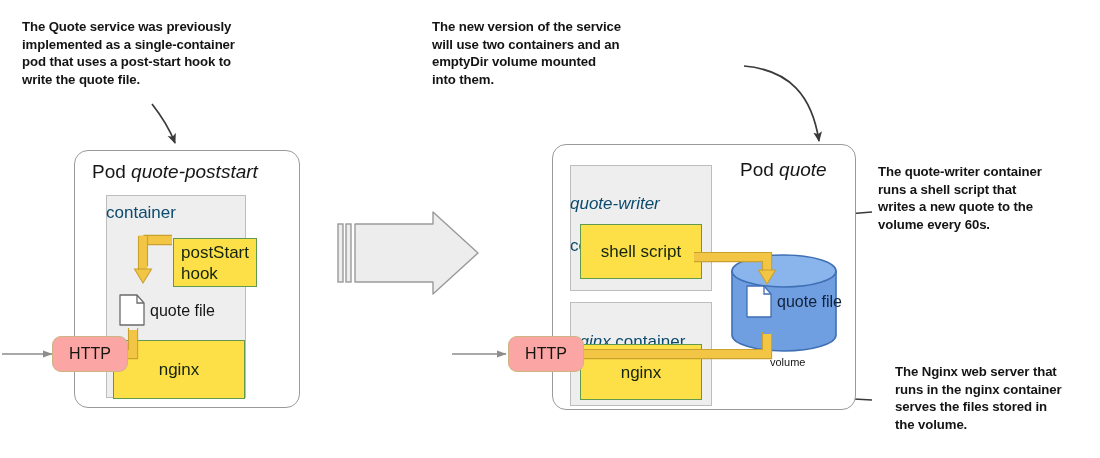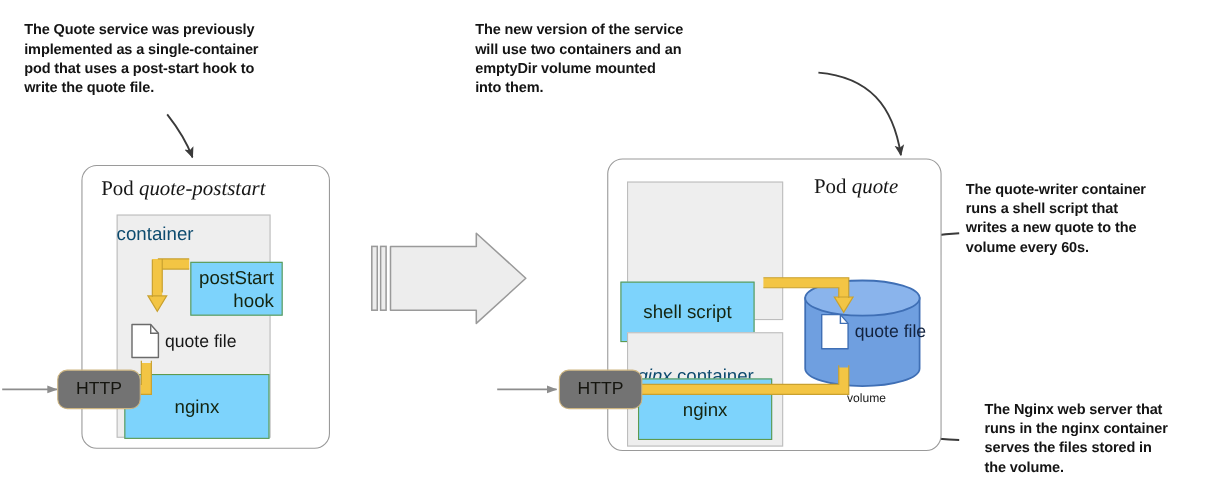--- a/index.html
+++ b/index.html
@@ -28,21 +28,20 @@
     background:#ffffff;
     border:1.6px solid #9a9a9a;
     border-radius:14px;
     box-sizing:border-box;
   }
   .pod-title{
     position:absolute;
     font-size:19px;
     color:#161616;
     white-space:nowrap;
-    font-family:Liberation Serif, serif;
   }
   .pod-title .it{font-style:italic;}
 
   
   .ctr{
     position:absolute;
     background:#eeeeee;
     border:1.4px solid #bdbdbd;
     box-sizing:border-box;
   }
@@ -53,33 +52,33 @@
     font-size:17px;
     color:#0c4a6e;
     line-height:21px;
     white-space:pre-line;
   }
   .ctr-label .it{font-style:italic;}
 
   
   .green{
     position:absolute;
-    background:#7dd3fc;
+    background:#fde047;
     border:1.4px solid #5f9a4e;
     box-sizing:border-box;
     display:flex;align-items:center;justify-content:center;
     font-size:17px;color:#14240f;
-    text-align:right;line-height:21px;
+    text-align:left;line-height:21px;
     white-space:pre-line;
   }
 
   
   .http{
     position:absolute;
-    background:#737373;
+    background:#fca5a5;
     border:1.5px solid #cdb581;
     border-radius:9px;
     box-sizing:border-box;
     display:flex;align-items:center;justify-content:center;
     font-size:16px;color:#15150f;
     z-index:14;
   }
 
   
   .docicon{position:absolute;z-index:9;}
@@ -183,21 +182,25 @@
 
   <div class="http" style="left:52px;top:336px;width:76px;height:36px;">HTTP</div>
 
   <div class="pod" style="left:552px;top:144px;width:304px;height:266px;"></div>
 
   <div class="pod-title" style="left:740px;top:159px;">
     <span>Pod </span><span class="it">quote</span>
   </div>
 
   <div class="ctr" style="left:570px;top:165px;width:142px;height:126px;"></div>
-  <div class="green" style="left:564px;top:224px;width:122px;height:55px;margin-top:32px;">shell script</div>
+  <div class="ctr-label" style="left:570px;top:172px;width:142px;">
+    <span class="it">quote-writer</span><br>
+    <span>container</span>
+  </div>
+  <div class="green" style="left:580px;top:224px;width:122px;height:55px;">shell script</div>
 
   <div class="ctr" style="left:570px;top:302px;width:142px;height:104px;"></div>
   <div class="ctr-label" style="left:570px;top:310px;width:142px;">
     <span class="it">nginx</span><span> container</span>
   </div>
   <div class="green" style="left:580px;top:344px;width:122px;height:56px;">nginx</div>
 
   <svg class="cyl" style="left:730px;top:255px;width:108px;height:98px;">
     <path d="M2,16 L2,80 A52,16 0 0 0 106,80 L106,16 Z" fill="#6f9fe0" stroke="#3f6fb5" stroke-width="1.6"></path>
     <ellipse cx="54" cy="16" rx="52" ry="16" fill="#8ab4ec" stroke="#3f6fb5" stroke-width="1.6"></ellipse>

